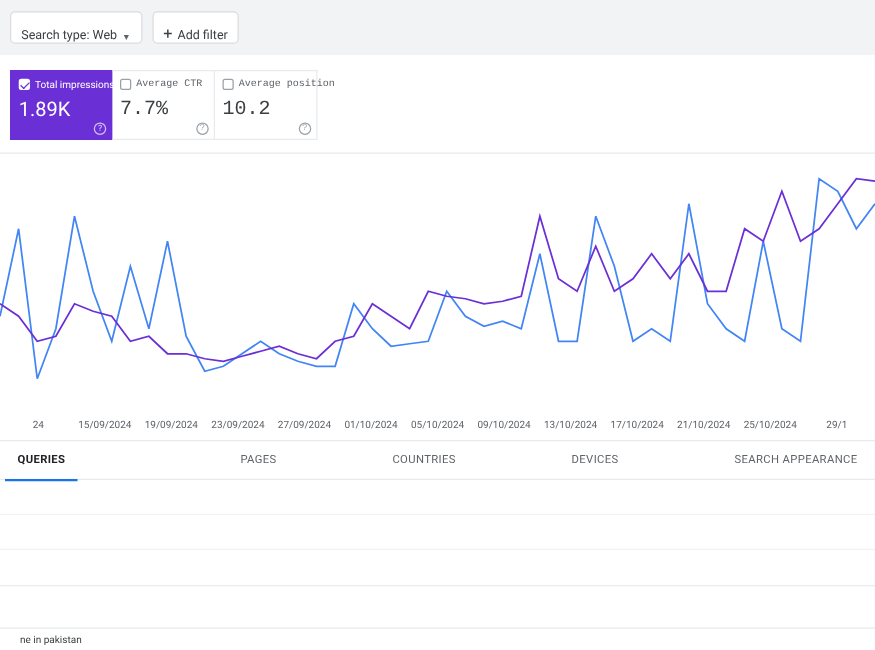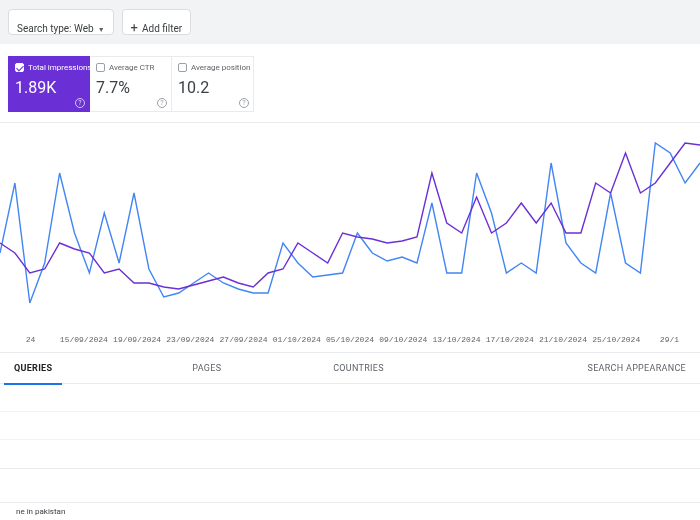--- a/index.html
+++ b/index.html
@@ -5,37 +5,37 @@
   * { box-sizing: border-box; margin: 0; padding: 0; }
   body { font-family: Roboto, Arial, sans-serif; font-size: 11px; color: #3c4043; background: #fff; width: 700px; height: 520px; overflow: hidden; }
 
   .topbar { background: #f1f3f4; height: 44px; display: flex; align-items: center; padding: 0 8px; gap: 8px; }
   .chip { background: #fff; border: 1px solid #dadce0; border-radius: 4px; height: 26px; display: flex; align-items: flex-end; padding: 0 8px; font-size: 10px; color: #3c4043; gap: 4px; cursor: pointer; }
   .chip .tri { font-size: 7px; color: #5f6368; }
   .chip .plus { font-size: 13px; line-height: 1; }
 
   .cards { display: flex; padding: 12px 8px 6px; gap: 0; }
   .card { width: 82px; height: 56px; border: 1px solid #e8eaed; background: #fff; padding: 6px 6px 4px; position: relative; }
-  .card + .card { border-left: none; }
+  .card + .card { border-left: none; font-family: Liberation Mono, monospace; }
   .card .row1 { display: flex; align-items: center; gap: 4px; font-size: 8px; color: #5f6368; white-space: nowrap; }
   .card .cb { width: 9px; height: 9px; border: 1.2px solid #9aa0a6; border-radius: 2px; flex-shrink: 0; }
   .card.active { background: #6b2fd6; border-color: #6b2fd6; color: #fff; }
   .card.active .row1 { color: #fff; }
   .card.active .cb { border-color: #fff; background: #fff; position: relative; }
   .card.active .cb::after { content: ""; position: absolute; left: 2px; top: -0.5px; width: 3px; height: 6px; border: solid #6b2fd6; border-width: 0 1.5px 1.5px 0; transform: rotate(45deg); }
   .card .val { font-size: 16px; font-weight: 400; margin-top: 6px; color: #3c4043; }
   .card.active .val { color: #fff; }
   .card .q { position: absolute; right: 4px; bottom: 3px; width: 10px; height: 10px; border: 1px solid #9aa0a6; border-radius: 50%; font-size: 7px; line-height: 8px; text-align: center; color: #9aa0a6; }
   .card.active .q { border-color: rgba(255,255,255,.7); color: rgba(255,255,255,.8); }
 
   .chart-zone { border-top: 1px solid #e8eaed; margin-top: 4px; padding-top: 10px; }
   .chart { position: relative; height: 200px; width: 100%; }
   .chart svg { width: 100%; height: 100%; display: block; }
   .chart .line { fill: none; stroke-width: 1.4; }
-  .xlabels { display: flex; font-size: 8px; color: #5f6368; padding: 2px 4px 8px; font-family: Liberation Mono, monospace; }
+  .xlabels { display: flex; font-size: 8px; color: #5f6368; padding: 2px 4px 8px; }
   .xlabels span { flex: 1; text-align: center; white-space: nowrap; overflow: hidden; }
 
   .tabs { border-top: 1px solid #e8eaed; border-bottom: 1px solid #e8eaed; display: flex; height: 32px; align-items: center; padding: 0 4px; font-size: 9px; letter-spacing: .3px; color: #5f6368; gap: 0; }
   .tabs .tab { padding: 0 10px; height: 100%; display: flex; align-items: center; cursor: pointer; }
   .tabs .tab.active { color: #202124; box-shadow: 0 2px 0 #1a73e8; font-weight: 700; }
   .tabs .sp1 { flex: 0 0 120px; }
   .tabs .sp2 { flex: 1 1 auto; }
 
   .results { border-bottom: 1px solid #e8eaed; }
   .results .rrow { height: 28px; border-bottom: 1px solid #f1f3f4; }
@@ -108,20 +108,21 @@
     </div>
 </div>
 
 <div class="tabs">
   <div class="tab active">QUERIES</div>
   <div class="sp1"></div>
   <div class="tab">PAGES</div>
   <div class="sp2"></div>
   <div class="tab">COUNTRIES</div>
   <div class="sp2"></div>
+  <div class="tab">DEVICES</div>
   <div class="sp2"></div>
   <div class="tab">SEARCH APPEARANCE</div>
 </div>
 
 <div class="results">
   <div class="rrow"></div>
   <div class="rrow"></div>
   <div class="rrow"></div>
 </div>
 

